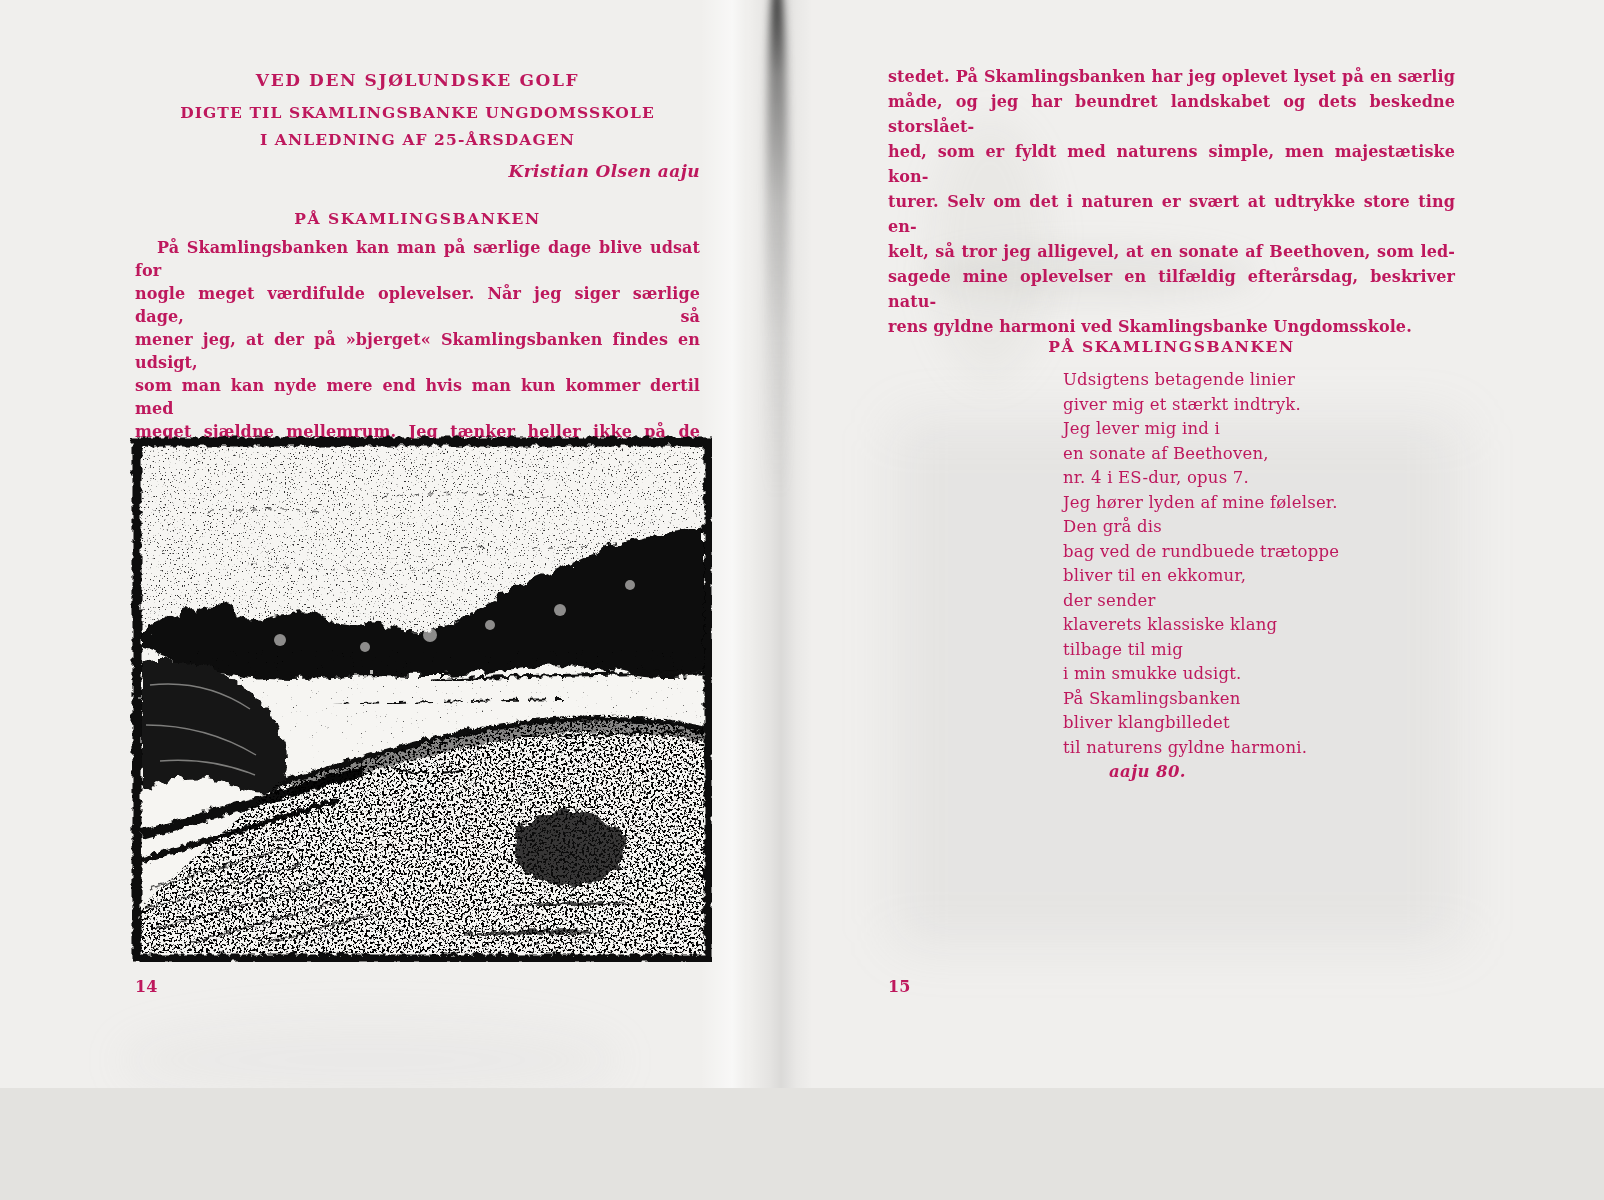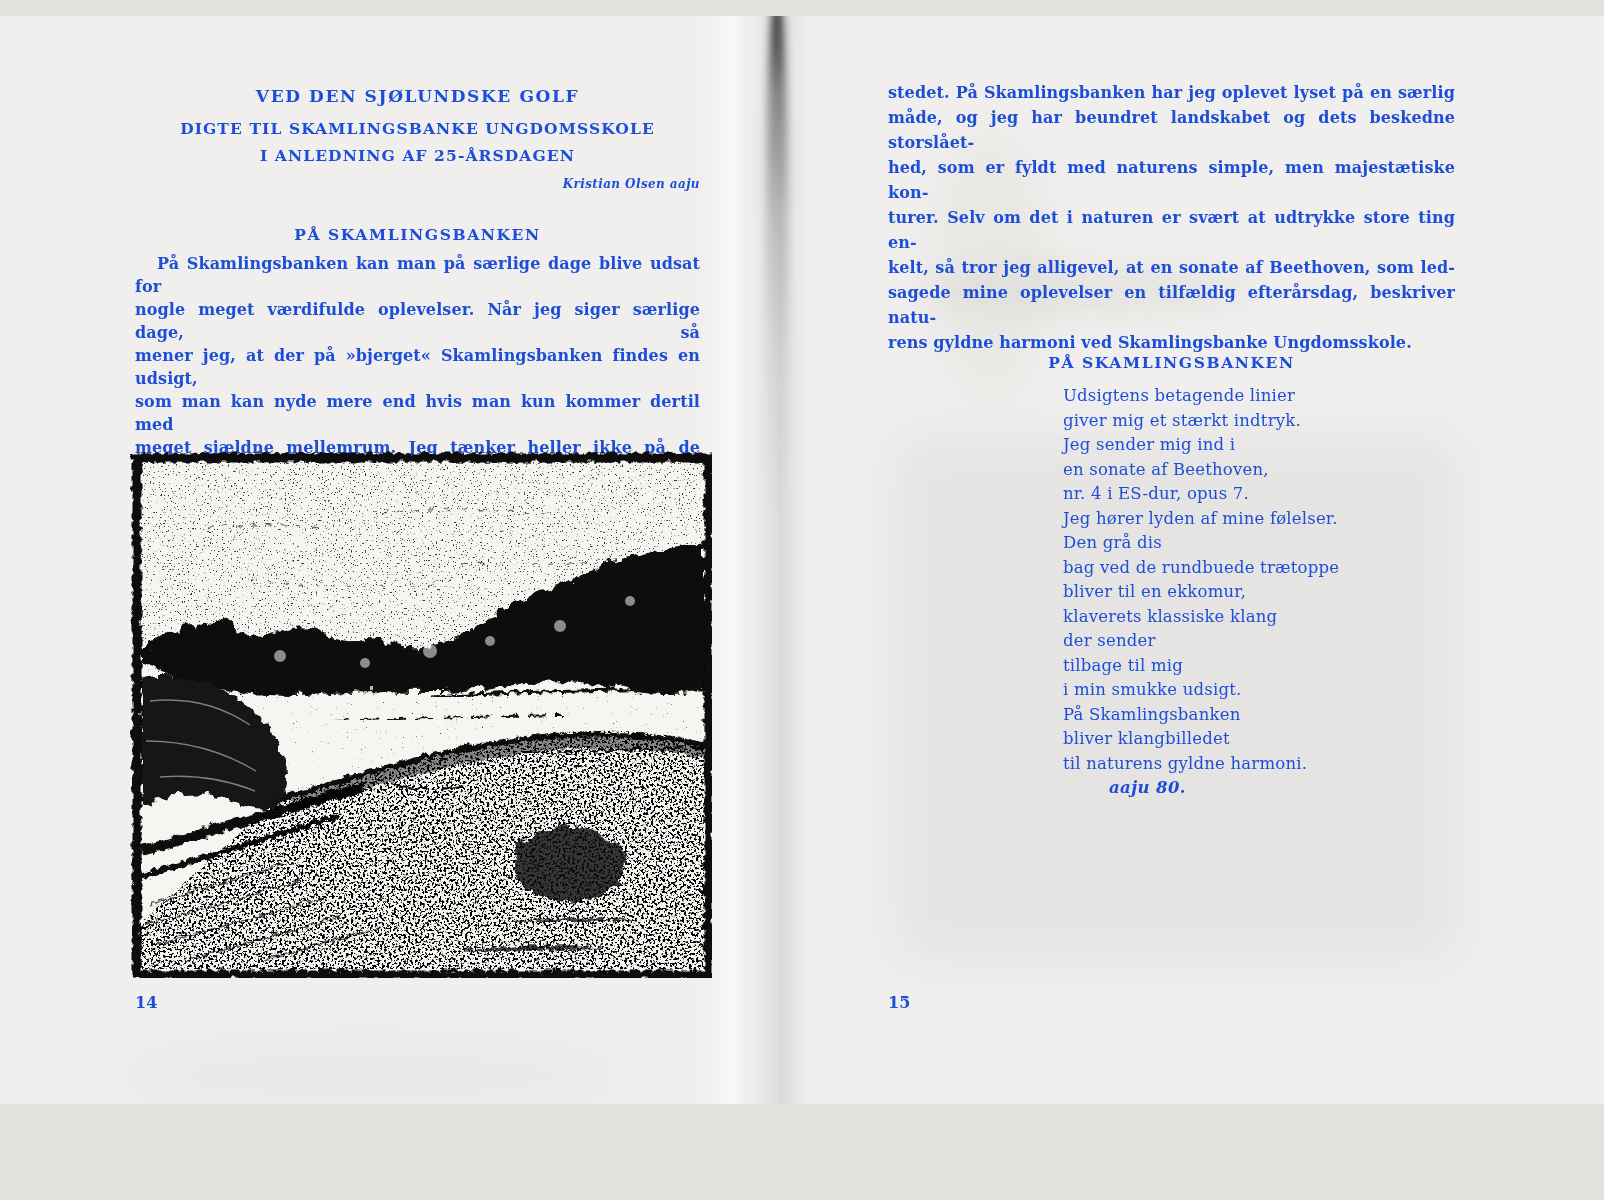--- a/index.html
+++ b/index.html
@@ -1,24 +1,24 @@
 <!DOCTYPE html>
 <html><head>
 <meta charset="utf-8">
 <style>
   html,body{margin:0;padding:0;background:#e3e2df;}
   .scan{
     position:relative;
     width:1604px;height:1088px;
-    margin:16px auto;
+    margin:0 auto;
     background:linear-gradient(90deg,#eceebe9 0,#eeedea 6%,#f1f0ee 44%,#ecebe9 51%,#f1f0ee 58%,#f3f2f0 96%,#f5f4f2 100%);
     background-color:#f0efed;
     overflow:hidden;
     font-family:"DejaVu Serif","Liberation Serif",serif;
-    color:#1d4ed8;
+    color:#be185d;
   }
   
   .gutter-shadow{position:absolute;left:748px;top:0;width:64px;height:1200px;
     background:linear-gradient(90deg,rgba(0,0,0,0) 0%,rgba(0,0,0,0.05) 35%,rgba(0,0,0,0.09) 52%,rgba(0,0,0,0.03) 75%,rgba(0,0,0,0) 100%);}
   .gutter-smudge{position:absolute;left:766px;top:-14px;width:22px;height:640px;border-radius:40%;
     background:linear-gradient(180deg,rgba(25,25,25,0.95) 0%,rgba(60,60,60,0.55) 14%,rgba(110,110,110,0.3) 34%,rgba(150,150,150,0.14) 55%,rgba(160,160,160,0) 80%);
     filter:blur(4px);}
   .page-curl-highlight{position:absolute;left:700px;top:0;width:46px;height:1200px;
     background:linear-gradient(90deg,rgba(255,255,255,0) 0%,rgba(255,255,255,0.55) 70%,rgba(255,255,255,0) 100%);}
   .showthrough{position:absolute;left:895px;top:420px;width:565px;height:525px;
@@ -30,21 +30,21 @@
   .smudge-c{position:absolute;left:120px;top:1020px;width:500px;height:80px;
     background:rgba(200,200,196,0.12);filter:blur(20px);border-radius:50%;}
   
   .abs{position:absolute;}
   .lcol{left:135px;width:565px;}
   .rcol{left:888px;width:567px;}
   .centered{text-align:center;}
   .t1{font-size:17px;font-weight:700;letter-spacing:1.6px;}
   .t2{font-size:15.5px;font-weight:700;letter-spacing:1.1px;}
   .heading{font-size:15.5px;font-weight:700;letter-spacing:1.6px;}
-  .author{font-size:12px;font-weight:700;font-style:italic;text-align:right;padding-right:56px;letter-spacing:0.4px;}
+  .author{font-size:17px;font-weight:700;font-style:italic;text-align:right;padding-right:56px;letter-spacing:0.4px;}
   .body-par{font-size:16px;font-weight:700;letter-spacing:0.1px;}
   .lp-par{line-height:23px;}
   .rp-par{line-height:25px;}
   .jline{text-align:justify;text-align-last:justify;}
   .jline-last{text-align:justify;text-align-last:left;}
   .indent{text-indent:22px;}
   .poem{font-size:16.5px;font-weight:400;line-height:24.5px;letter-spacing:0.2px;}
   .signature{font-size:16.5px;font-weight:700;font-style:italic;letter-spacing:0.4px;}
   .pagenum{font-size:16px;font-weight:700;text-align:left;}
   .illus{position:absolute;left:130px;top:435px;width:582px;height:527px;}
@@ -186,29 +186,29 @@
       <div class="jline">kelt, så tror jeg alligevel, at en sonate af Beethoven, som led-</div>
       <div class="jline">sagede mine oplevelser en tilfældig efterårsdag, beskriver natu-</div>
       <div class="jline-last">rens gyldne harmoni ved Skamlingsbanke Ungdomsskole.</div>
     </div>
 
     <div class="abs rcol centered heading" style="top:337px">PÅ SKAMLINGSBANKEN</div>
 
     <div class="abs poem" style="left:1063px;top:368px;width:400px">
       <div>Udsigtens betagende linier</div>
       <div>giver mig et stærkt indtryk.</div>
-      <div>Jeg sender mig ind i</div>
+      <div>Jeg lever mig ind i</div>
       <div>en sonate af Beethoven,</div>
       <div>nr. 4 i ES-dur, opus 7.</div>
       <div>Jeg hører lyden af mine følelser.</div>
       <div>Den grå dis</div>
       <div>bag ved de rundbuede trætoppe</div>
       <div>bliver til en ekkomur,</div>
+      <div>der sender</div>
       <div>klaverets klassiske klang</div>
-      <div>der sender</div>
       <div>tilbage til mig</div>
       <div>i min smukke udsigt.</div>
       <div>På Skamlingsbanken</div>
       <div>bliver klangbilledet</div>
       <div>til naturens gyldne harmoni.</div>
     </div>
 
     <div class="abs signature" style="left:1109px;top:762px">aaju 80.</div>
 
     <div class="abs rcol pagenum" style="top:977px">15</div>

